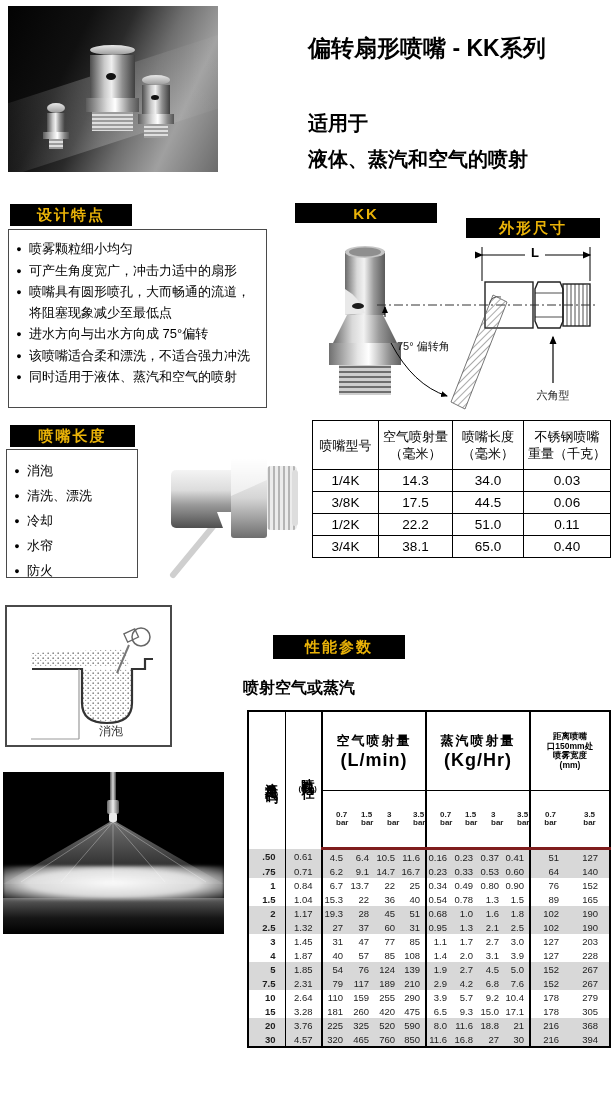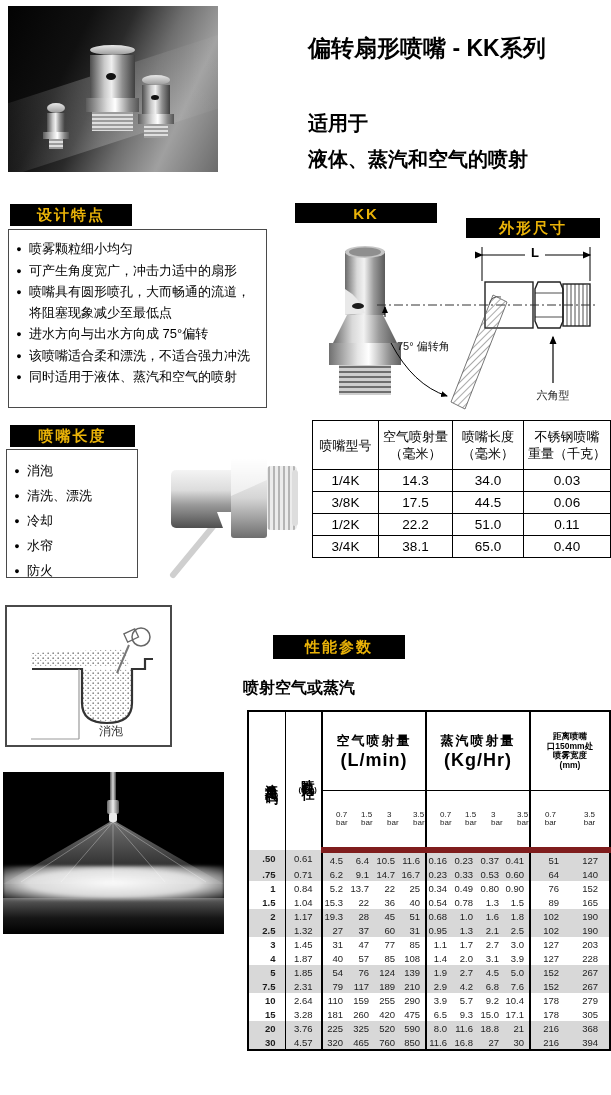--- a/index.html
+++ b/index.html
@@ -51,21 +51,21 @@
   .perftab{position:absolute;left:247px;top:710px;width:362px;table-layout:fixed;border:2px solid #000;}
   .perftab th{font-weight:bold;padding:13px;}
   .perftab thead .grp{font-size:13px;letter-spacing:2px;border-bottom:1px solid #000;height:52px;
     font-family:"Liberation Serif","DejaVu Serif",serif;}
   .perftab thead .grp .unit{display:block;letter-spacing:1px;font-size:18px;font-family:"Liberation Sans",sans-serif;}
   .perftab thead .wgrp{font-size:8.5px;line-height:9.5px;letter-spacing:0;border-bottom:1px solid #000;
     font-family:"Liberation Sans",sans-serif;}
   .perftab .vhead{font-family:"Liberation Serif","DejaVu Serif",serif;font-size:13px;border-right:1px solid #000;}
   .perftab .vhead .vtxt{writing-mode:vertical-rl;text-orientation:upright;letter-spacing:3px;display:inline-block;}
   .perftab .vhead .vunit{display:block;font-size:7.5px;letter-spacing:0;font-family:"Liberation Sans",sans-serif;}
-  .perftab .barcell{font-size:8px;line-height:8.5px;height:30px;color:#222;font-weight:normal;border-bottom:6px solid #7f1d1d;}
+  .perftab .barcell{font-size:8px;line-height:8.5px;height:30px;color:#222;font-weight:bold;border-bottom:3px solid #7f1d1d;}
   .perftab .sep{border-left:2px solid #000;}
   .perftab .thin-sep{border-left:1px solid #000;}
   .perftab td{font-size:9.5px;height:14px;color:#1d1d1d;padding:0;}
   .perftab td.code{font-weight:bold;text-align:right;padding-right:9px;}
   .perftab td.orifice{text-align:center;}
   .perftab td.num{text-align:right;padding-right:5px;}
   .perftab td.wnum{text-align:right;padding-right:11px;}
   .perftab tr.shade td{background:#d8d8d8;}
 
   
@@ -459,21 +459,21 @@
         <td class="num sep">0.23</td>
         <td class="num">0.33</td>
         <td class="num">0.53</td>
         <td class="num">0.60</td>
         <td class="wnum sep">64</td>
         <td class="wnum">140</td>
       </tr>
       <tr>
         <td class="code">1</td>
         <td class="orifice thin-sep">0.84</td>
-        <td class="num sep">5.2</td>
+        <td class="num sep">6.7</td>
         <td class="num">13.7</td>
         <td class="num">22</td>
         <td class="num">25</td>
         <td class="num sep">0.34</td>
         <td class="num">0.49</td>
         <td class="num">0.80</td>
         <td class="num">0.90</td>
         <td class="wnum sep">76</td>
         <td class="wnum">152</td>
       </tr>

